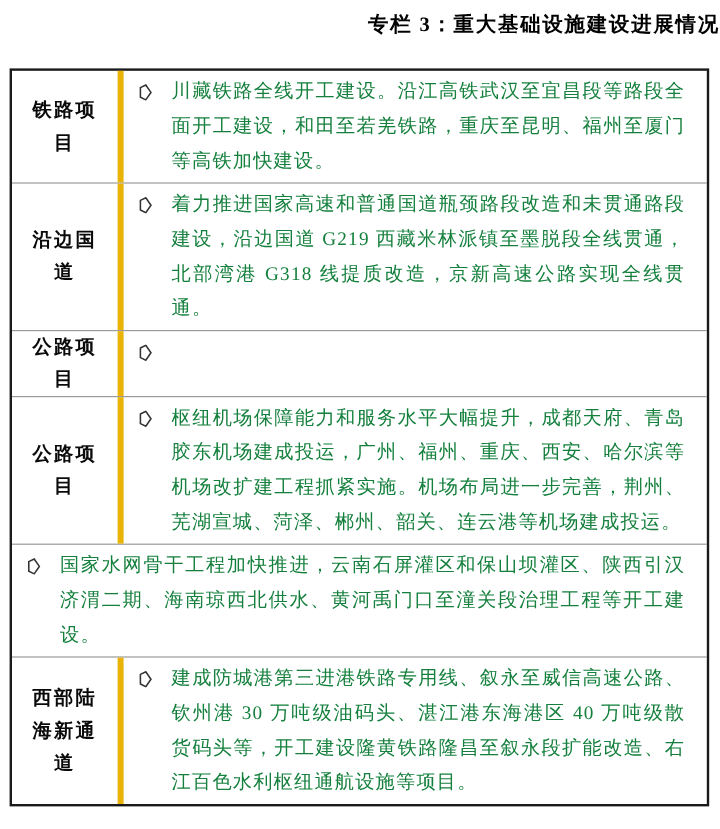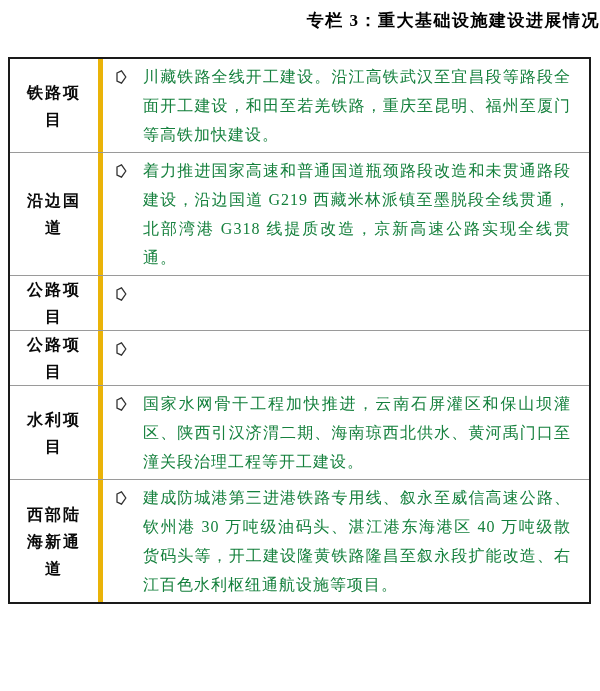--- a/index.html
+++ b/index.html
@@ -125,25 +125,25 @@
   </div>
 
   <div class="t-row">
     <div class="label-cell">公路项目</div>
     <div class="content-cell">
       <span class="bullet">
         <svg width="12" height="14" viewBox="0 0 12 14">
             <polygon points="2,3 6.5,0.8 10.8,7 6.5,13.2 2,11" fill="none" stroke="#333333" stroke-width="1.3"></polygon>
           </svg>
       </span>
+      <div class="row-text">枢纽机场保障能力和服务水平大幅提升，成都天府、青岛胶东机场建成投运，广州、福州、重庆、西安、哈尔滨等机场改扩建工程抓紧实施。机场布局进一步完善，荆州、芜湖宣城、菏泽、郴州、韶关、连云港等机场建成投运。</div>
     </div>
   </div>
 
   <div class="t-row">
-    <div class="label-cell">水利项目</div>
     <div class="content-cell">
       <span class="bullet">
         <svg width="12" height="14" viewBox="0 0 12 14">
             <polygon points="2,3 6.5,0.8 10.8,7 6.5,13.2 2,11" fill="none" stroke="#333333" stroke-width="1.3"></polygon>
           </svg>
       </span>
       <div class="row-text">国家水网骨干工程加快推进，云南石屏灌区和保山坝灌区、陕西引汉济渭二期、海南琼西北供水、黄河禹门口至潼关段治理工程等开工建设。</div>
     </div>
   </div>
 

